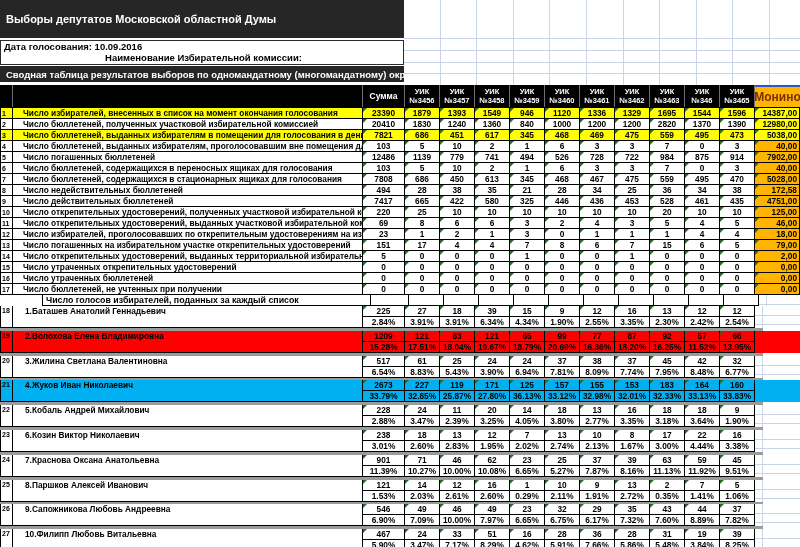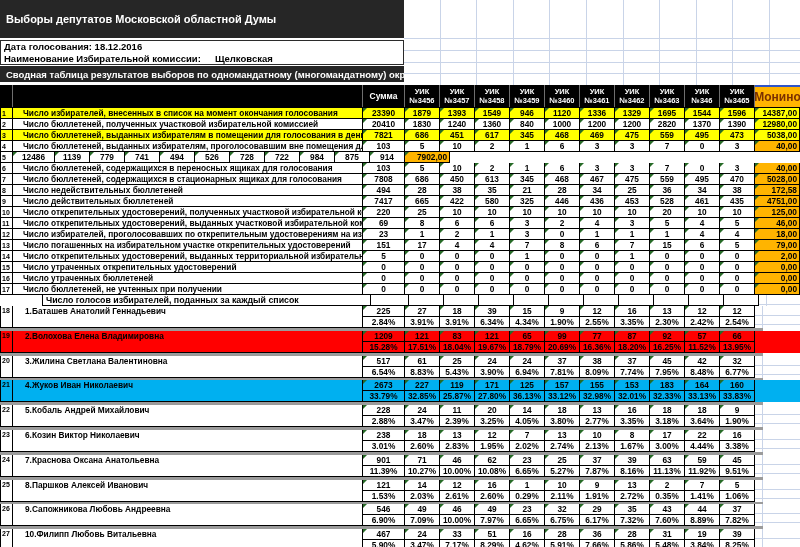--- a/index.html
+++ b/index.html
@@ -15,21 +15,21 @@
   
   .titlebar{position:absolute;left:0;width:404px;background:#262626;color:#fff;
     display:flex;align-items:center;padding-left:6px;box-sizing:border-box;
     white-space:nowrap;overflow:hidden;}
   #title1{top:0;height:38px;font-size:11px;}
   #title2{top:66px;height:16px;font-size:9.5px;}
   .inforow{position:absolute;left:0;width:404px;background:#fff;border:1px solid #2b2b2b;
     box-sizing:border-box;display:flex;align-items:center;padding-left:3px;font-size:9.5px;
     white-space:nowrap;overflow:hidden;}
   #daterow{top:40px;height:13px;}
-  #commrow{top:52px;height:13px;border-top:none;}
+  #commrow{top:52px;height:13px;border-top:none;flex-direction:column;}
   #commrow .comm-value{margin-left:14px;}
 
   
   #header{position:absolute;left:0;top:85px;width:800px;height:22px;display:flex;}
   .h-cell{background:#000;color:#fff;border-right:1px solid #6e6e6e;box-sizing:border-box;
     display:flex;align-items:center;justify-content:center;text-align:center;font-size:8px;overflow:hidden;}
   .h-num{width:13px;}
   .h-label{width:350px;}
   .h-sum{width:42px;font-size:8.5px;}
   .h-uik{width:35px;flex-direction:column;line-height:9px;font-size:7.5px;}
@@ -77,21 +77,21 @@
 </head>
 <body>
 
 <div id="sheet">
   <div class="gridv"></div>
   <div class="gridh"></div>
 
   <div class="titlebar" id="title1">Выборы депутатов Московской областной Думы</div>
 
   <div class="inforow" id="daterow">
-    <span>Дата голосования: 18.12.2016</span>
+    <span>Дата голосования: 10.09.2016</span>
   </div>
 
   <div class="inforow" id="commrow">
     <span>Наименование Избирательной комиссии:</span>
     <span class="comm-value">Щелковская</span>
   </div>
 
   <div class="titlebar" id="title2">Сводная таблица результатов выборов по одномандатному (многомандатному) округу</div>
 
   <div id="header">
@@ -204,20 +204,21 @@
           <div class="cell c-uik tri">6</div>
           <div class="cell c-uik tri">3</div>
           <div class="cell c-uik tri">3</div>
           <div class="cell c-uik tri">7</div>
           <div class="cell c-uik tri">0</div>
           <div class="cell c-uik tri">3</div>
           <div class="cell c-mon tri">40,00</div>
         </div>
         <div class="srow">
           <div class="cell c-num">5</div>
+          <div class="cell c-label">Число погашенных бюллетеней</div>
           <div class="cell c-sum tri">12486</div>
           <div class="cell c-uik tri">1139</div>
           <div class="cell c-uik tri">779</div>
           <div class="cell c-uik tri">741</div>
           <div class="cell c-uik tri">494</div>
           <div class="cell c-uik tri">526</div>
           <div class="cell c-uik tri">728</div>
           <div class="cell c-uik tri">722</div>
           <div class="cell c-uik tri">984</div>
           <div class="cell c-uik tri">875</div>

